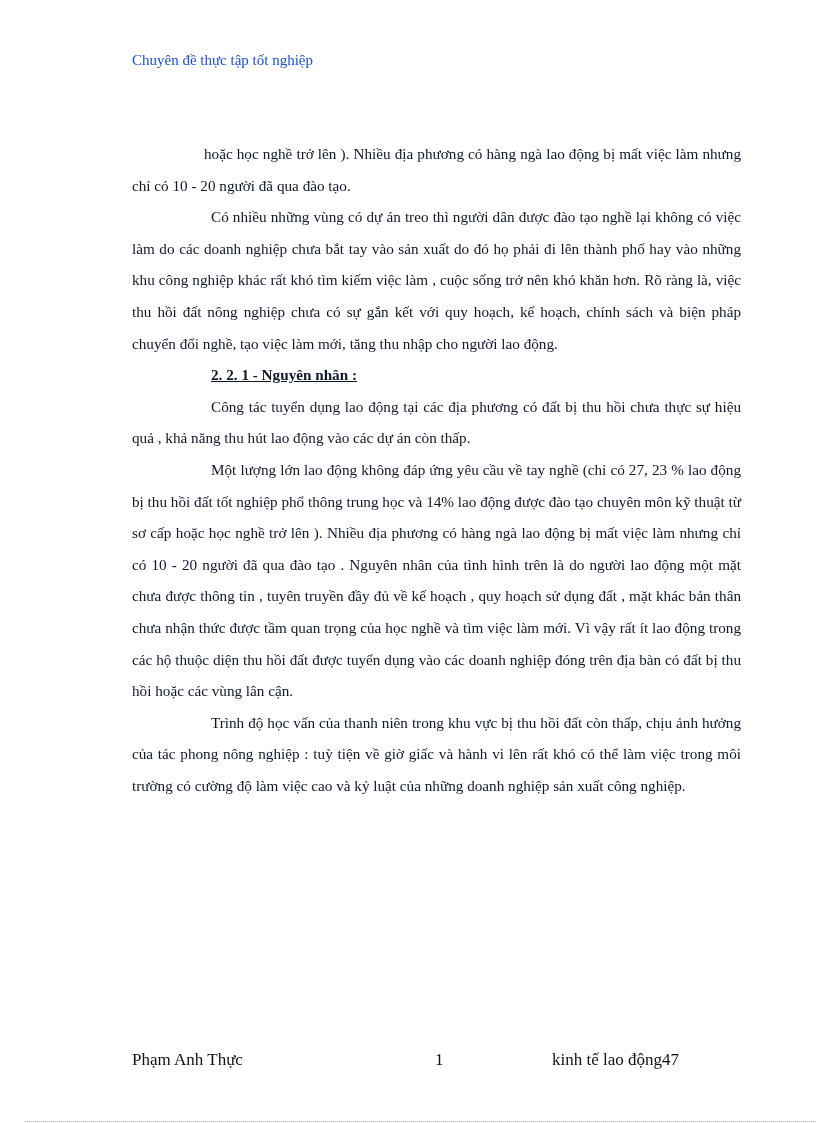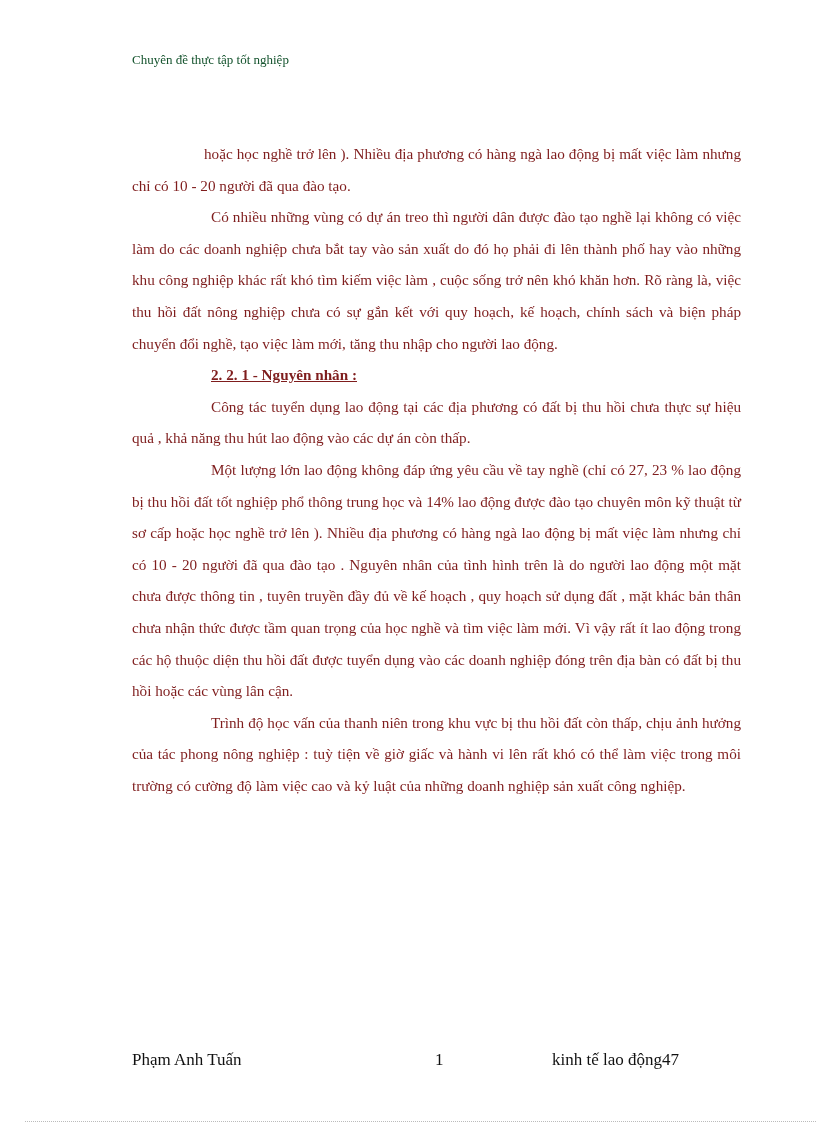--- a/index.html
+++ b/index.html
@@ -3,27 +3,27 @@
   <meta charset="utf-8">
   <style>
     html, body { margin: 0; padding: 0; background: #ffffff; }
     body {
       width: 816px; height: 1123px; position: relative; overflow: hidden;
       font-family: "Liberation Serif", "DejaVu Serif", serif;
       color: #1a1a1a;
     }
     .header {
       position: absolute; left: 132px; top: 52px;
-      font-size: 13px; color: #14532d;
+      font-size: 15px; color: #1d4ed8;
     }
     .body-text {
       position: absolute; left: 132px; top: 138px; width: 609px;
       font-family: "Liberation Serif", serif;
       font-size: 15.2px; line-height: 31.6px;
-      text-align: justify; color: #7f1d1d;
+      text-align: justify; color: #0f172a;
     }
     .body-text p { margin: 0; }
     .indent { text-indent: 79px; }
     .cont-indent { text-indent: 72px; }
     .heading {
       margin: 0; padding-left: 79px;
       font-weight: bold; text-decoration: underline;
     }
     .footer {
       position: absolute; top: 1050px; left: 132px; width: 580px;
@@ -45,18 +45,18 @@
 <div class="body-text">
   <p class="cont-indent">hoặc học nghề trở lên ). Nhiều địa phương có hàng ngà lao động bị mất việc làm nhưng chỉ có 10 - 20 người đã qua đào tạo.</p>
   <p class="indent">Có nhiều những vùng có dự án treo thì người dân được đào tạo nghề lại không có việc làm do các doanh nghiệp chưa bắt tay vào sản xuất do đó họ phải đi lên thành phố hay vào những khu công nghiệp khác rất khó tìm kiếm việc làm , cuộc sống trở nên khó khăn hơn. Rõ ràng là, việc thu hồi đất nông nghiệp chưa có sự gắn kết với quy hoạch, kế hoạch, chính sách và biện pháp chuyển đổi nghề, tạo việc làm mới, tăng thu nhập cho người lao động.</p>
   <p class="heading">2. 2. 1 - Nguyên nhân :</p>
   <p class="indent">Công tác tuyển dụng lao động tại các địa phương có đất bị thu hồi chưa thực sự hiệu quả , khả năng thu hút lao động vào các dự án còn thấp.</p>
   <p class="indent">Một lượng lớn lao động không đáp ứng yêu cầu về tay nghề (chỉ có 27, 23 % lao động bị thu hồi đất tốt nghiệp phổ thông trung học và 14% lao động được đào tạo chuyên môn kỹ thuật từ sơ cấp hoặc học nghề trở lên ). Nhiều địa phương có hàng ngà lao động bị mất việc làm nhưng chỉ có 10 - 20 người đã qua đào tạo . Nguyên nhân của tình hình trên là do người lao động một mặt chưa được thông tin , tuyên truyền đầy đủ về kế hoạch , quy hoạch sử dụng đất , mặt khác bản thân chưa nhận thức được tầm quan trọng của học nghề và tìm việc làm mới. Vì vậy rất ít lao động trong các hộ thuộc diện thu hồi đất được tuyển dụng vào các doanh nghiệp đóng trên địa bàn có đất bị thu hồi hoặc các vùng lân cận.</p>
   <p class="indent">Trình độ học vấn của thanh niên trong khu vực bị thu hồi đất còn thấp, chịu ảnh hưởng của tác phong nông nghiệp : tuỳ tiện về giờ giấc và hành vi lên rất khó có thể làm việc trong môi trường có cường độ làm việc cao và kỷ luật của những doanh nghiệp sản xuất công nghiệp.</p>
 </div>
 
 <div class="footer">
-  <span class="author">Phạm Anh Tuấn</span>
+  <span class="author">Phạm Anh Thực</span>
   <span class="page-num">1</span>
   <span class="dept">kinh tế lao động47</span>
 </div>
 
 <div class="dotted-line"></div>
 
 </body></html>

